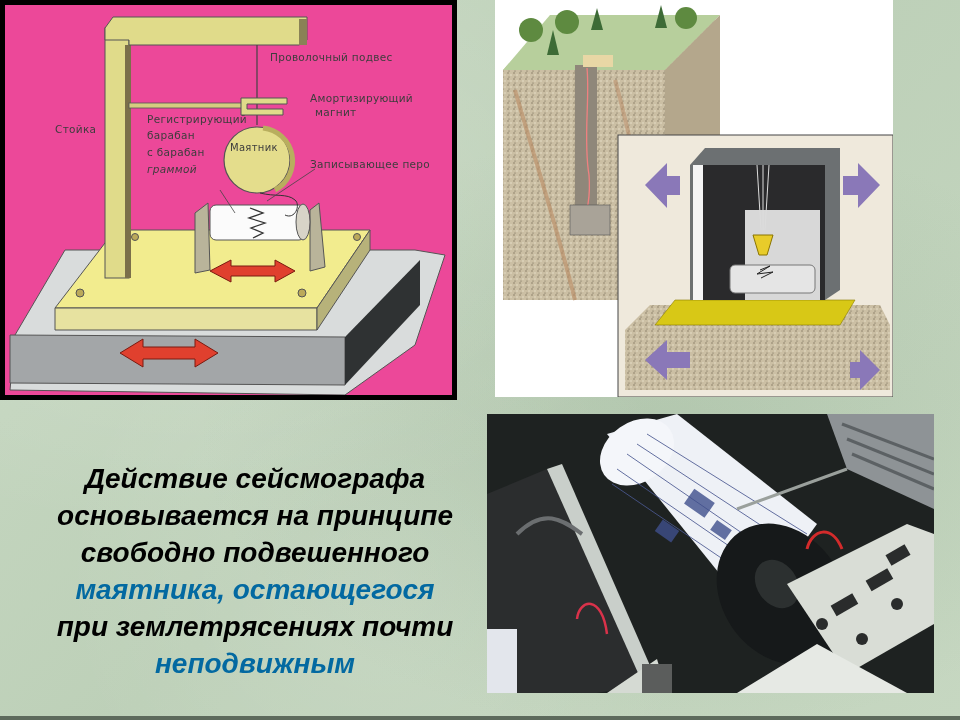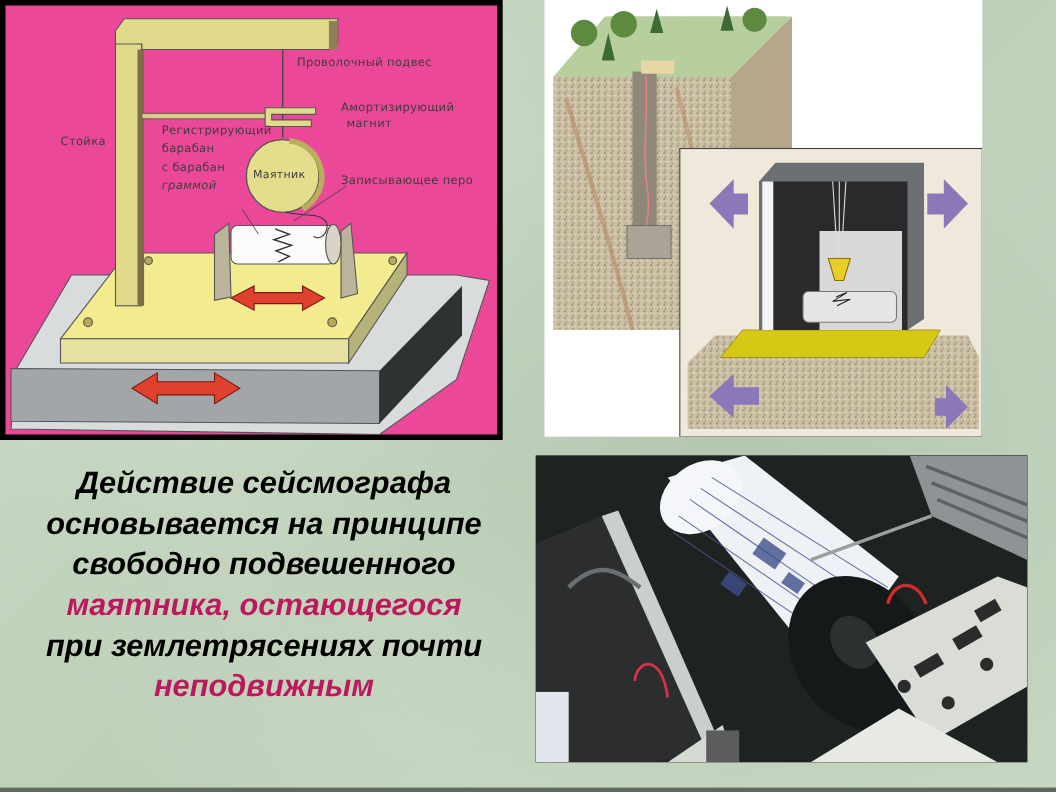--- a/index.html
+++ b/index.html
@@ -17,25 +17,25 @@
   .diagram-frame { position:absolute; left:0; top:0; width:457px; height:400px; background:#000; }
   .diagram-inner { position:absolute; left:5px; top:5px; width:447px; height:390px; background:#ec4899; overflow:hidden; }
   .diagram-inner svg { position:absolute; left:0; top:0; }
   .lbl { position:absolute; font-family:"DejaVu Sans", sans-serif; font-size:10.5px; color:#3d3d3d; letter-spacing:0.3px; line-height:14px; white-space:nowrap; }
 
   
   .borehole { position:absolute; left:495px; top:0; width:398px; height:397px; background:#ffffff; overflow:hidden; }
   .borehole svg { position:absolute; left:0; top:0; }
 
   
-  .caption { position:absolute; left:0; top:420px; width:480px; text-align:center;
+  .caption { position:absolute; left:0; top:460px; width:480px; text-align:center;
     font-family:"Liberation Sans", sans-serif; font-weight:bold; font-style:italic;
-    font-size:28px; line-height:37px; color:#000; }
+    font-size:28px; line-height:37px; color:#000;padding-left:15px; }
   .caption .line { display:block; }
-  .caption .red { color:#be185d; }
+  .caption .red { color:#0369a1; }
 
   
   .photo { position:absolute; left:487px; top:414px; width:447px; height:279px; background:#1a1d1c; overflow:hidden; }
   .photo svg { position:absolute; left:0; top:0; }
 </style>
 </head>
 <body>
 
 <div class="diagram-frame">
   <div class="diagram-inner">
@@ -85,21 +85,21 @@
       <line x1="215" y1="185" x2="230" y2="208" stroke="#444" stroke-width="0.8"></line>
     </svg>
     <span class="lbl" style="left:265px;top:45px;">Проволочный подвес</span>
     <span class="lbl" style="left:305px;top:86px;">Амортизирующий</span>
     <span class="lbl" style="left:310px;top:100px;">магнит</span>
     <span class="lbl" style="left:50px;top:117px;">Стойка</span>
     <span class="lbl" style="left:142px;top:107px;">Регистрирующий</span>
     <span class="lbl" style="left:142px;top:123px;">барабан</span>
     <span class="lbl" style="left:142px;top:140px;">с  барабан</span>
     <span class="lbl" style="left:142px;top:157px;font-style:italic;">граммой</span>
-    <span class="lbl" style="left:225px;top:148px;font-size:10px;">Маятник</span>
+    <span class="lbl" style="left:225px;top:136px;font-size:10px;">Маятник</span>
     <span class="lbl" style="left:305px;top:152px;">Записывающее перо</span>
   </div>
 </div>
 
 <div class="borehole">
   <svg width="398" height="397" viewBox="0 0 398 397">
     <defs>
       <pattern id="gravel" width="6" height="6" patternUnits="userSpaceOnUse">
         <rect width="6" height="6" fill="#cbbfa4"></rect>
         <circle cx="1" cy="1" r="0.8" fill="#8a7d66"></circle>

